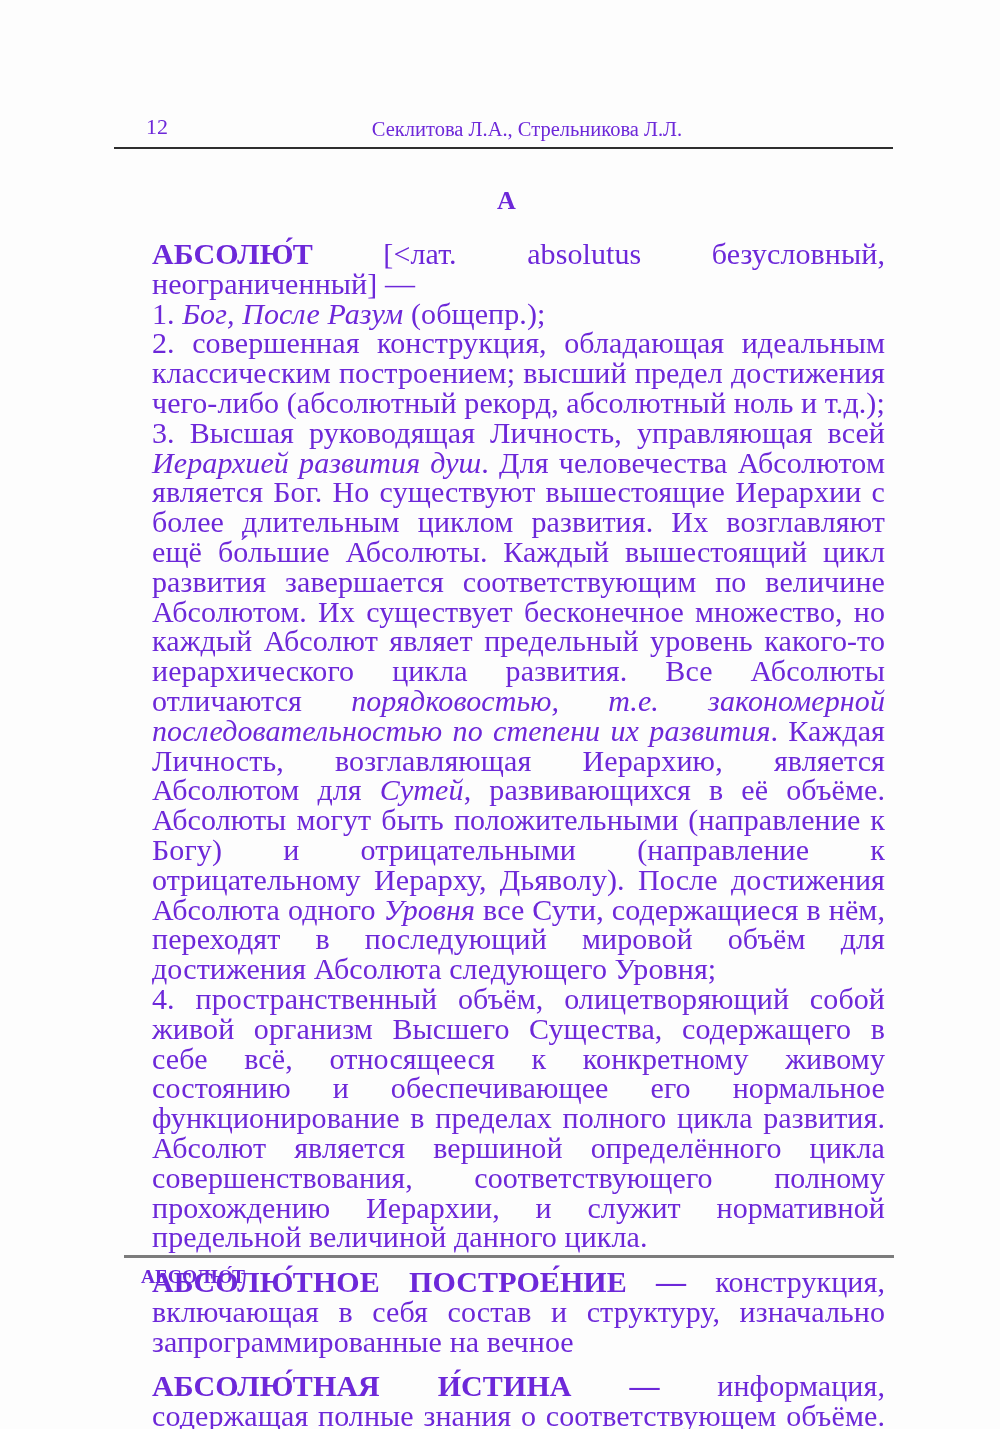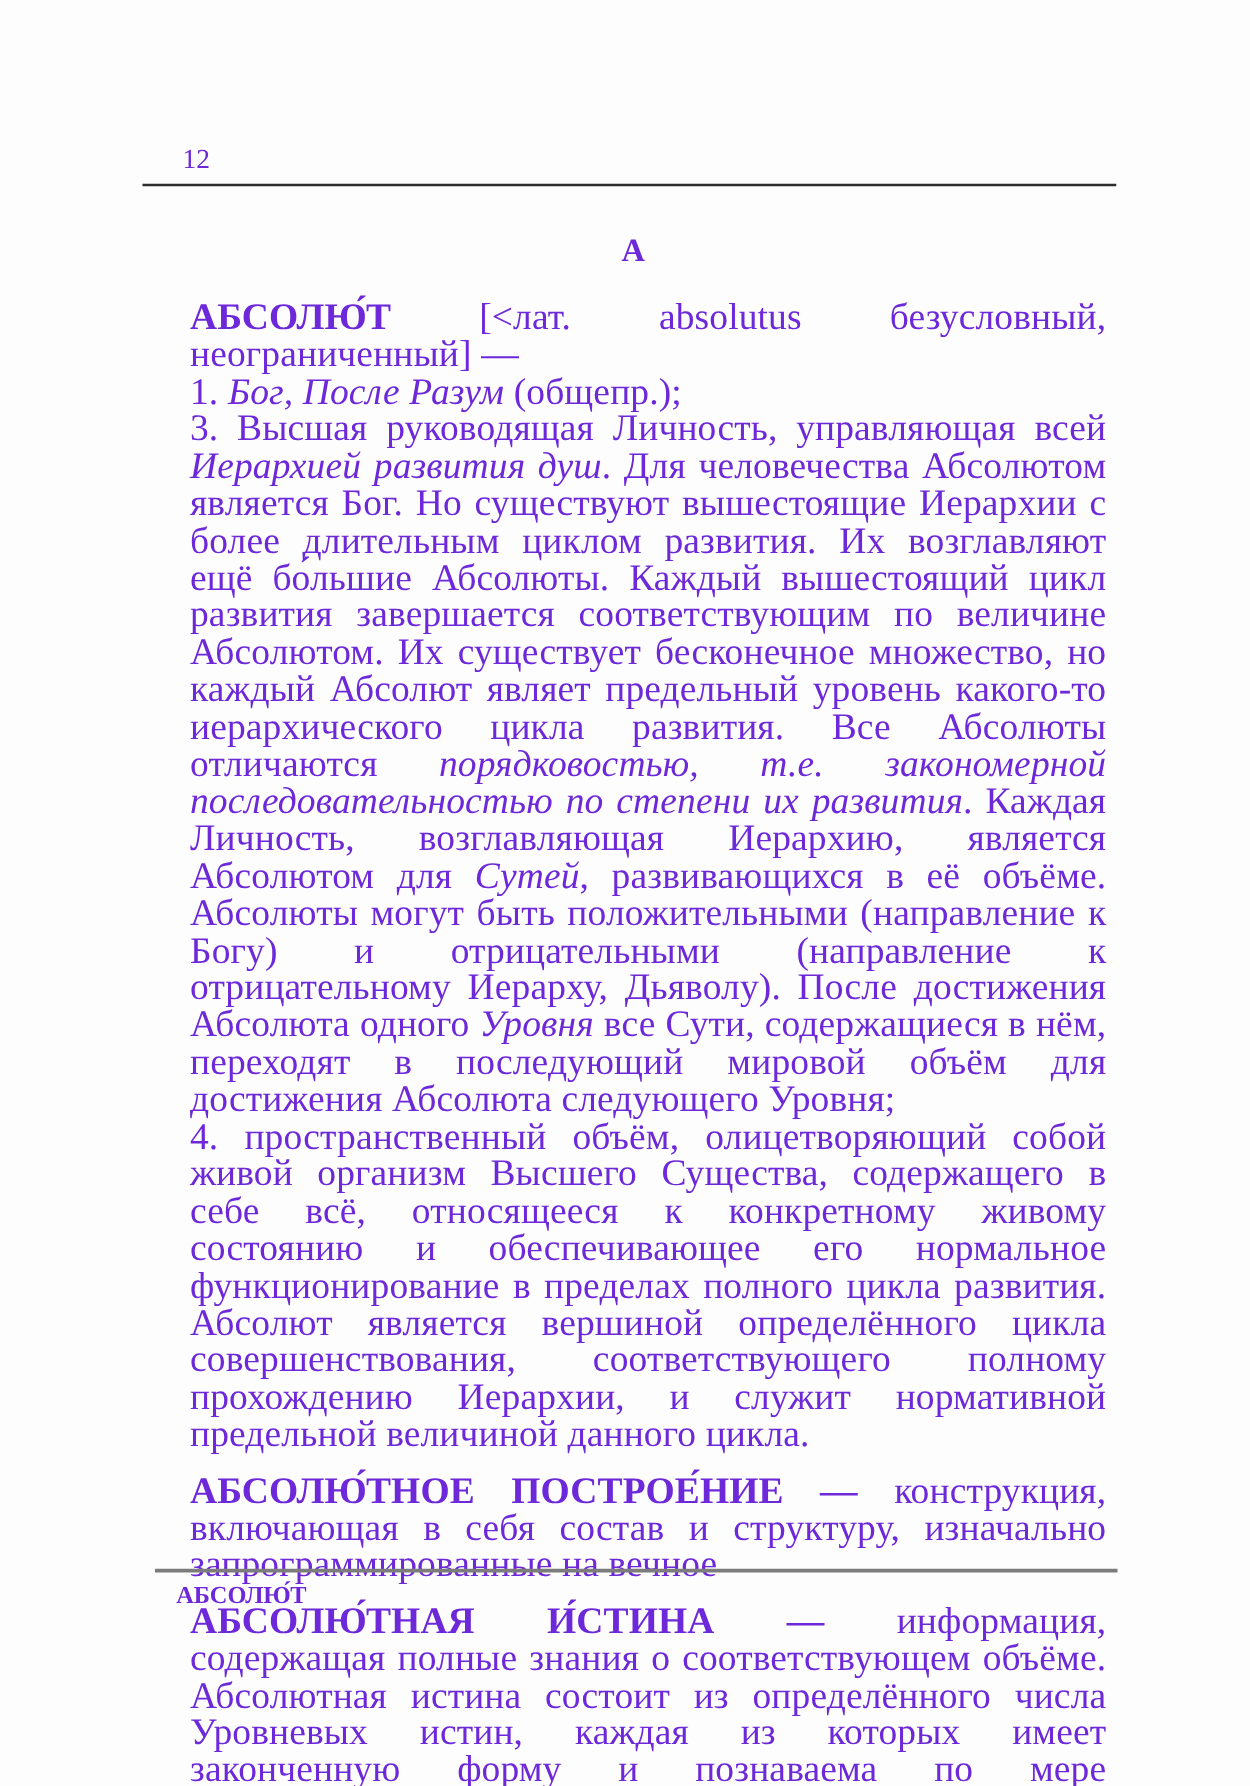--- a/index.html
+++ b/index.html
@@ -88,29 +88,31 @@
     line-height: 24px;
   }
 </style>
 </head>
 <body>
 
 <div class="page">
 
   <div class="page-num">12</div>
 
+  <div class="running-title">Секлитова Л.А., Стрельникова Л.Л.</div>
 
   <div class="head-rule"></div>
 
   <div class="section-letter">А</div>
 
   <div class="body-text">
       <article class="entry">
         <p class="para"><span class="bold">АБСОЛЮ́Т</span><span> [&lt;лат. absolutus безусловный, неограниченный] —</span></p>
         <p class="para"><span>1. </span><span class="italic">Бог, После Разум</span><span> (общепр.);</span></p>
+        <p class="para"><span>2. совершенная конструкция, обладающая идеальным классическим построением; высший предел достижения чего-либо (абсолютный рекорд, абсолютный ноль и т.д.);</span></p>
         <p class="para"><span>3. Высшая руководящая Личность, управляющая всей </span><span class="italic">Иерархией развития душ</span><span>. Для человечества Абсолютом является Бог. Но существуют вышестоящие Иерархии с более длительным циклом развития. Их возглавляют ещё бо́льшие Абсолюты. Каждый вышестоящий цикл развития завершается соответствующим по величине Абсолютом. Их существует бесконечное множество, но каждый Абсолют являет предельный уровень какого-то иерархического цикла развития. Все Абсолюты отличаются </span><span class="italic">порядковостью, т.е. закономерной последовательностью по степени их развития</span><span>. Каждая Личность, возглавляющая Иерархию, является Абсолютом для </span><span class="italic">Сутей</span><span>, развивающихся в её объёме. Абсолюты могут быть положительными (направление к Богу) и отрицательными (направление к отрицательному Иерарху, Дьяволу). После достижения Абсолюта одного </span><span class="italic">Уровня</span><span> все Сути, содержащиеся в нём, переходят в последующий мировой объём для достижения Абсолюта следующего Уровня;</span></p>
         <p class="para"><span>4. пространственный объём, олицетворяющий собой живой организм Высшего Существа, содержащего в себе всё, относящееся к конкретному живому состоянию и обеспечивающее его нормальное функционирование в пределах полного цикла развития. Абсолют является вершиной определённого цикла совершенствования, соответствующего полному прохождению Иерархии, и служит нормативной предельной величиной данного цикла.</span></p>
       </article>
       <article class="entry">
         <p class="para"><span class="bold">АБСОЛЮ́ТНОЕ ПОСТРОЕ́НИЕ —</span><span> конструкция, включающая в себя состав и структуру, изначально запрограммированные на вечное</span></p>
       </article>
       <article class="entry">
         <p class="para"><span class="bold">АБСОЛЮ́ТНАЯ И́СТИНА —</span><span> информация, содержащая полные знания о соответствующем объёме. Абсолютная истина состоит из определённого числа Уровневых истин, каждая из которых имеет законченную форму и познаваема по мере прогрессирования индивида.</span></p>
       </article>
     </div>

